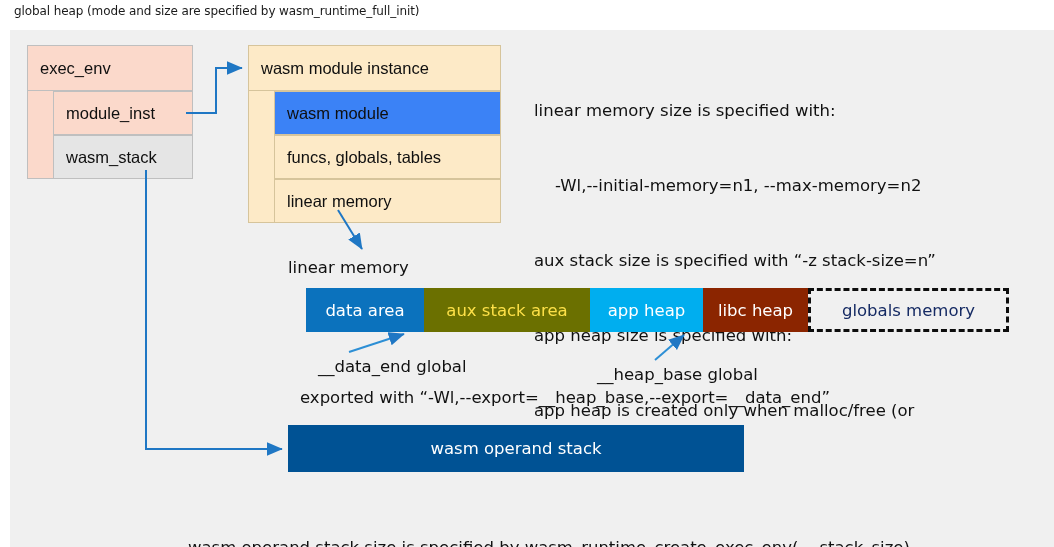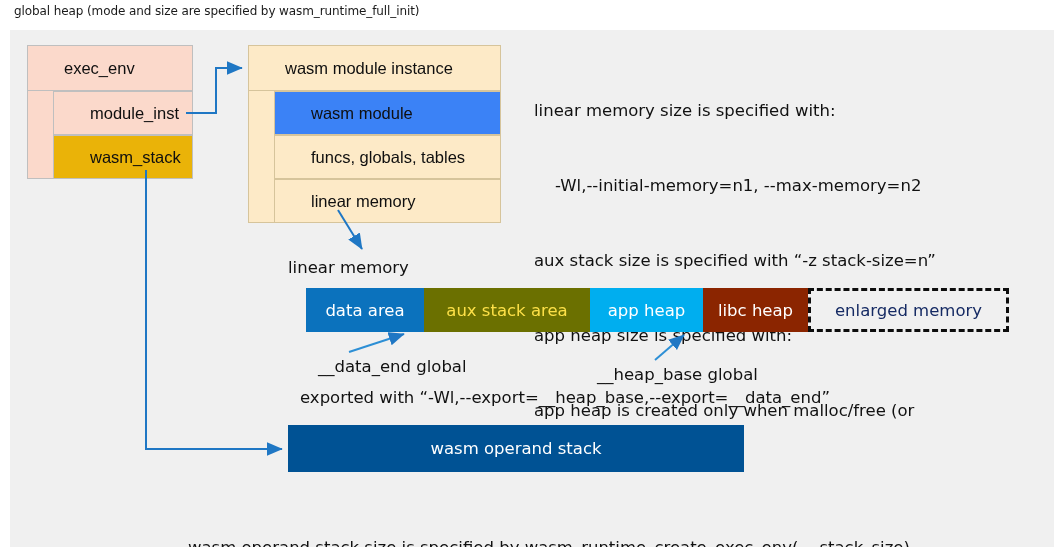--- a/index.html
+++ b/index.html
@@ -66,21 +66,21 @@
     width: 140px;
     height: 44px;
     background: #fbd9cb;
     border: 1px solid #bfbfbf;
   }
   .execenv-row2 {
     left: 53px;
     top: 135px;
     width: 140px;
     height: 44px;
-    background: #eab308;
+    background: #e5e5e5;
     border: 1px solid #bfbfbf;
   }
 
   
   .mod-outer {
     left: 248px;
     top: 45px;
     width: 253px;
     height: 178px;
     background: #fdeac7;
@@ -121,21 +121,20 @@
 
   .box-label {
     position: absolute;
     left: 12px;
     top: 50%;
     transform: translateY(-50%);
     font-size: 16.5px;
     color: #0f0f0f;
     white-space: nowrap;
     font-family: "Liberation Sans", sans-serif;
-    margin-left: 24px;
   }
 
   
   .notes {
     position: absolute;
     left: 534px;
     top: 48px;
     width: 500px;
     font-size: 16.5px;
     line-height: 25px;
@@ -277,21 +276,21 @@
     <div class="seg" style="left: 118px; width: 166px; background: rgb(107, 112, 0); color: #fde047;">
       <span>aux stack area</span>
     </div>
     <div class="seg" style="left: 284px; width: 113px; background: rgb(0, 174, 239); color: rgb(255, 255, 255);">
       <span>app heap</span>
     </div>
     <div class="seg" style="left: 397px; width: 105px; background: rgb(139, 37, 0); color: rgb(255, 255, 255);">
       <span>libc heap</span>
     </div>
     <div class="seg seg-enlarged" style="left: 502px; width: 201px; color: rgb(21, 42, 99);">
-      <span>enlarged memory</span>
+      <span>globals memory</span>
     </div>
   </div>
 
   <div class="glabel" style="left:318px; top:357px;">__data_end global</div>
   <div class="glabel" style="left:597px; top:365px;">__heap_base global</div>
   <div class="glabel" style="left:300px; top:388px;">exported with “-Wl,--export=__heap_base,--export=__data_end”</div>
 
   <div class="opstack" style="background: rgb(0, 82, 148);">
     <span>wasm operand stack</span>
   </div>

